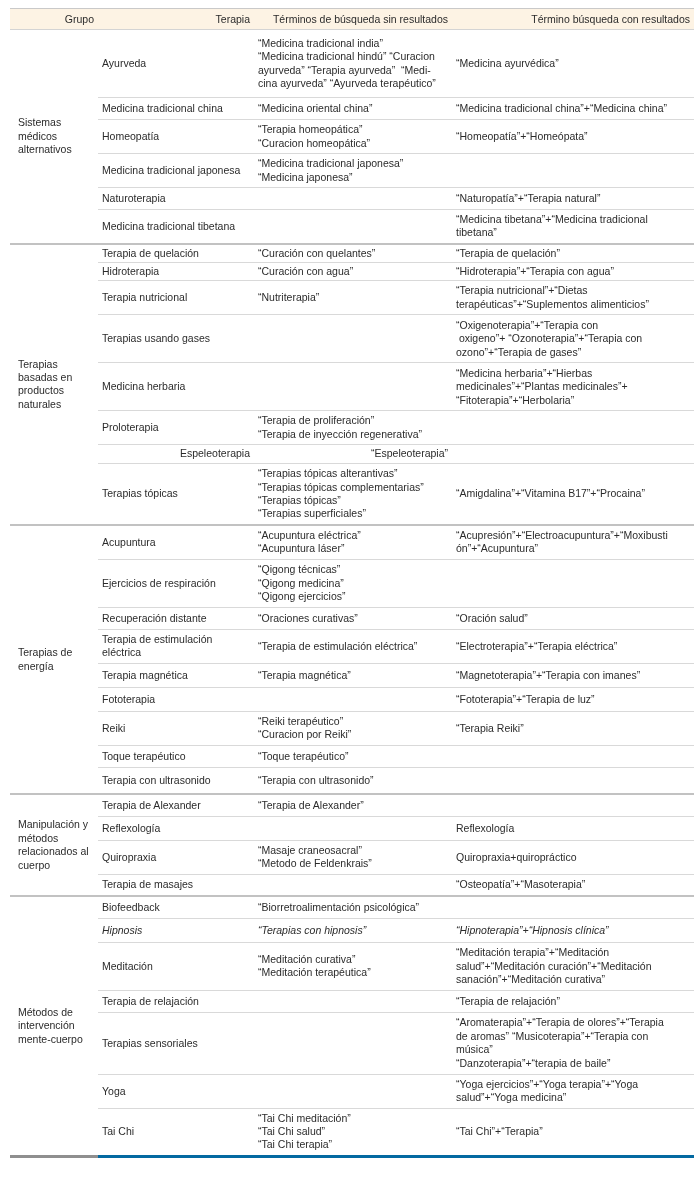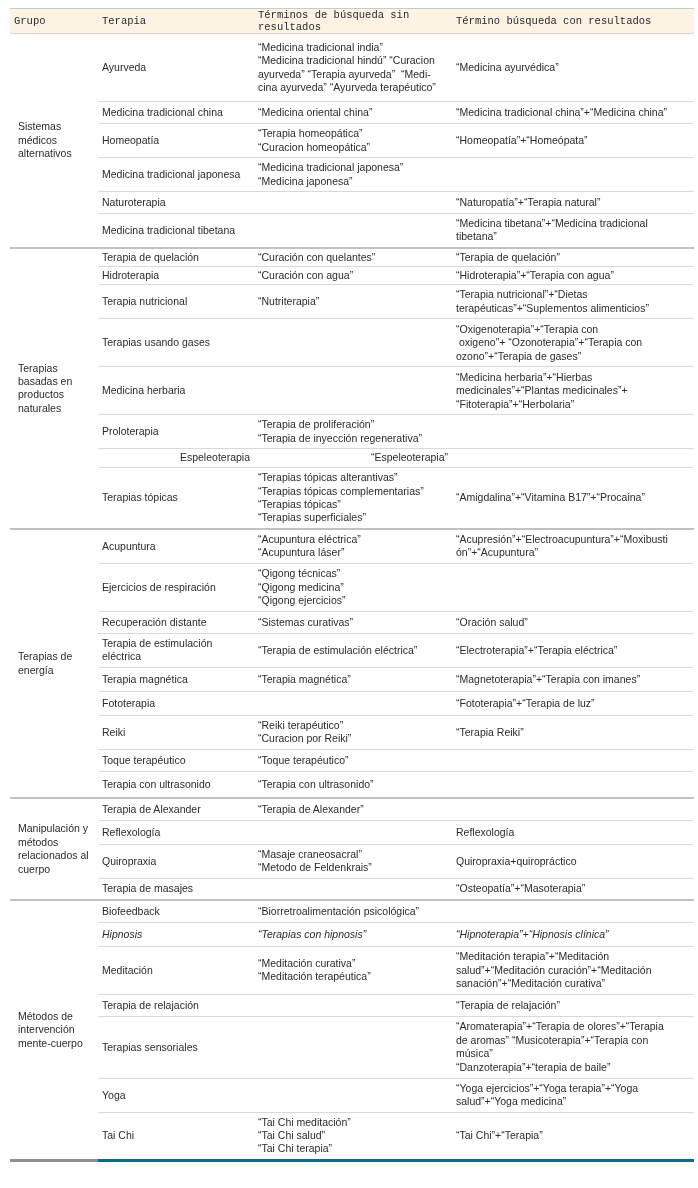--- a/index.html
+++ b/index.html
@@ -16,21 +16,21 @@
     border-bottom: 1px solid #d4d4d4; color: #2b2b2b;
   }
   col.c1 { width: 88px; } col.c2 { width: 156px; } col.c3 { width: 198px; } col.c4 { width: 242px; }
   td { vertical-align: middle; padding: 2px 4px; line-height: 13.4px; }
   td.grp { padding-left: 8px; padding-right: 2px; }
   tr.row td.sub { border-bottom: 1px solid #d9d9d9; }
   tr.row.last td { border-bottom: 2px solid #c2c2c2; }
   tbody.final tr.row.last td { border-bottom: 3px solid #0369a1; }
   tbody.final td.grp { border-bottom: 3px solid #8f8f8f !important; }
   .line { display: block; white-space: pre-wrap; }
-  .ctr { text-align: left; font-family: Liberation Mono, monospace; }
+  .ctr { text-align: right; }
 </style>
 </head>
 <body>
 
 <div class="wrap">
   <table>
     <colgroup>
         <col class="c1">
         <col class="c2">
         <col class="c3">
@@ -191,21 +191,21 @@
           <td class="sub">
             <span class="line">“Qigong técnicas”</span>
             <span class="line">“Qigong medicina”</span>
             <span class="line">“Qigong ejercicios”</span>
           </td>
           <td class="sub"></td>
         </tr>
         <tr class="row" style="height: 22px;">
           <td class="sub"><span>Recuperación distante</span></td>
           <td class="sub">
-            <span class="line">“Sistemas curativas”</span>
+            <span class="line">“Oraciones curativas”</span>
           </td>
           <td class="sub">
             <span class="line">“Oración salud”</span>
           </td>
         </tr>
         <tr class="row" style="height: 34px;">
           <td class="sub"><span>Terapia de estimulación eléctrica</span></td>
           <td class="sub">
             <span class="line">“Terapia de estimulación eléctrica”</span>
           </td>

